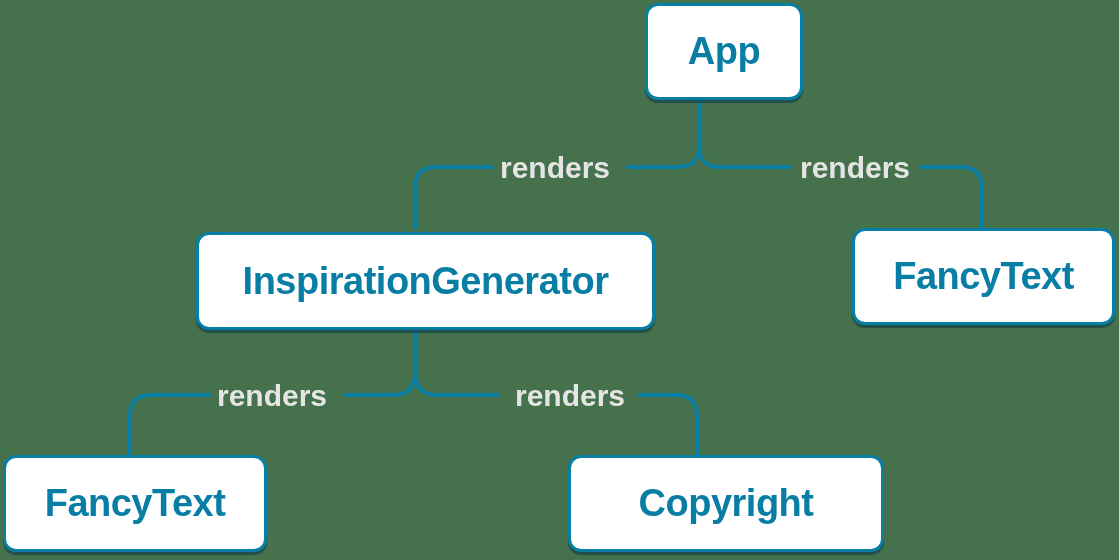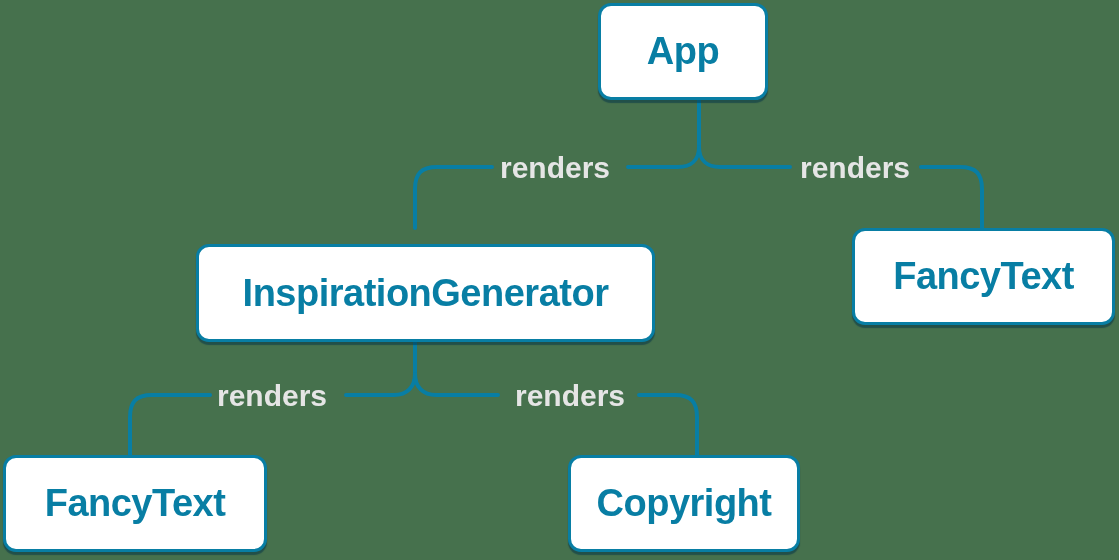--- a/index.html
+++ b/index.html
@@ -70,37 +70,37 @@
 
     <path d="M415 326 V374"></path>
 
     <path d="M415 374 C415 387 407 395 394 395 H346"></path>
     <path d="M210 395 H152 C136 395 130 402 130 417 V455"></path>
 
     <path d="M415 374 C415 387 423 395 436 395 H498"></path>
     <path d="M639 395 H675 C691 395 697 402 697 417 V455"></path>
   </svg>
 
-  <div class="node" style="left:598px; top:3px; width:170px; height:97px;">
+  <div class="node" style="left:645px; top:3px; width:158px; height:97px;">
     <span class="node-label">App</span>
   </div>
 
-  <div class="node" style="left:196px; top:244px; width:459px; height:98px;">
+  <div class="node" style="left:196px; top:232px; width:459px; height:98px;">
     <span class="node-label">InspirationGenerator</span>
   </div>
 
   <div class="node" style="left:852px; top:228px; width:263px; height:97px;">
     <span class="node-label">FancyText</span>
   </div>
 
   <div class="node" style="left:3px; top:455px; width:264px; height:97px;">
     <span class="node-label">FancyText</span>
   </div>
 
-  <div class="node" style="left:568px; top:455px; width:232px; height:97px;">
+  <div class="node" style="left:568px; top:455px; width:316px; height:97px;">
     <span class="node-label">Copyright</span>
   </div>
 
   <div class="edge-label" style="left:555px; top:168px;">renders</div>
 
   <div class="edge-label" style="left:855px; top:168px;">renders</div>
 
   <div class="edge-label" style="left:272px; top:396px;">renders</div>
 
   <div class="edge-label" style="left:570px; top:396px;">renders</div>

